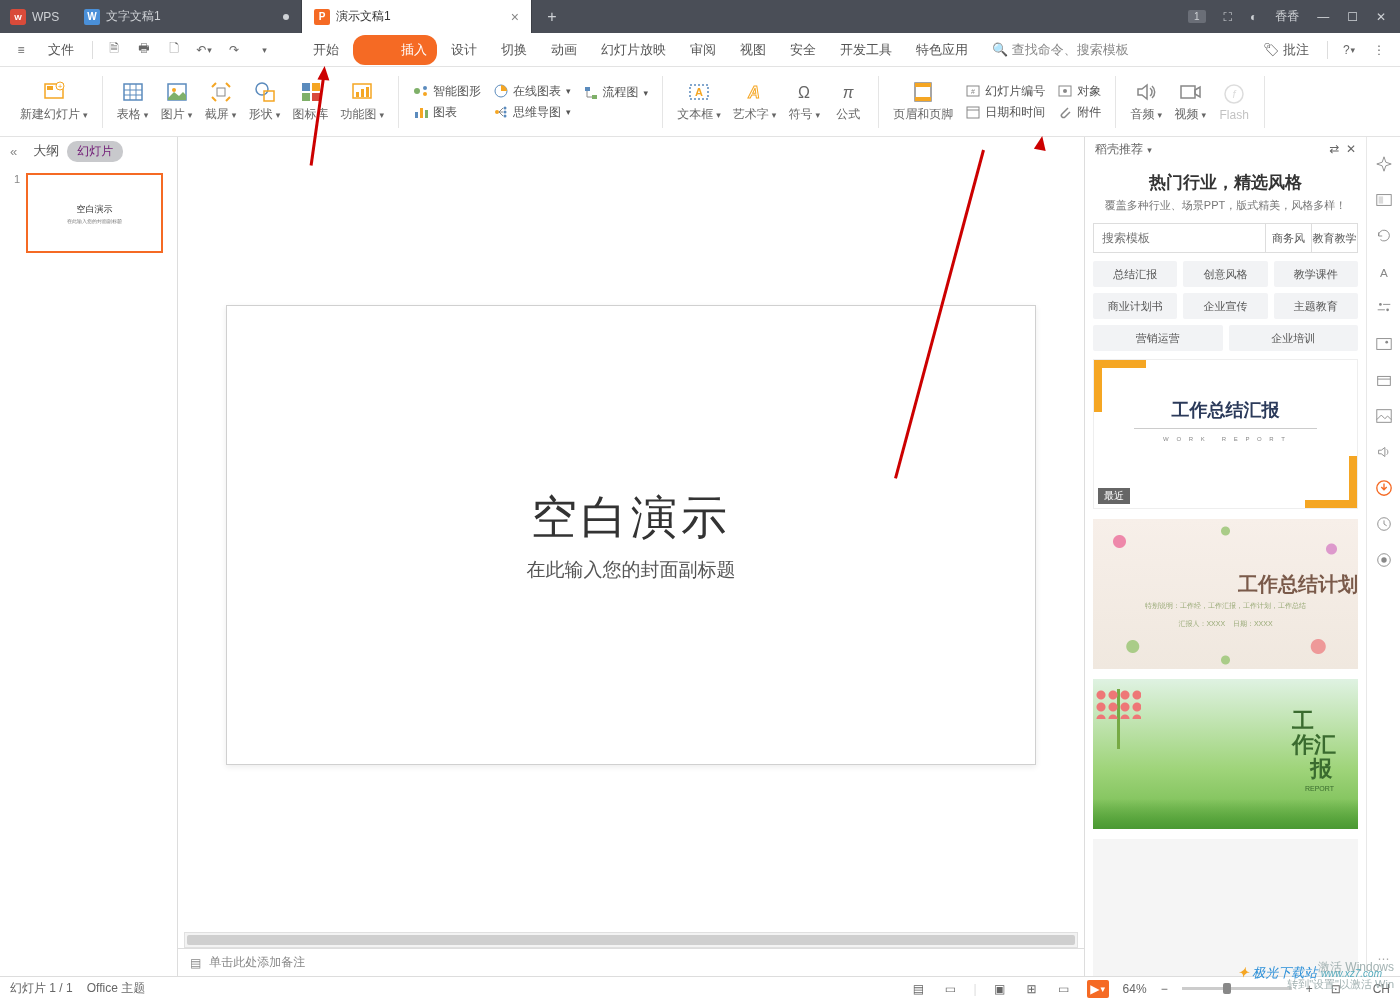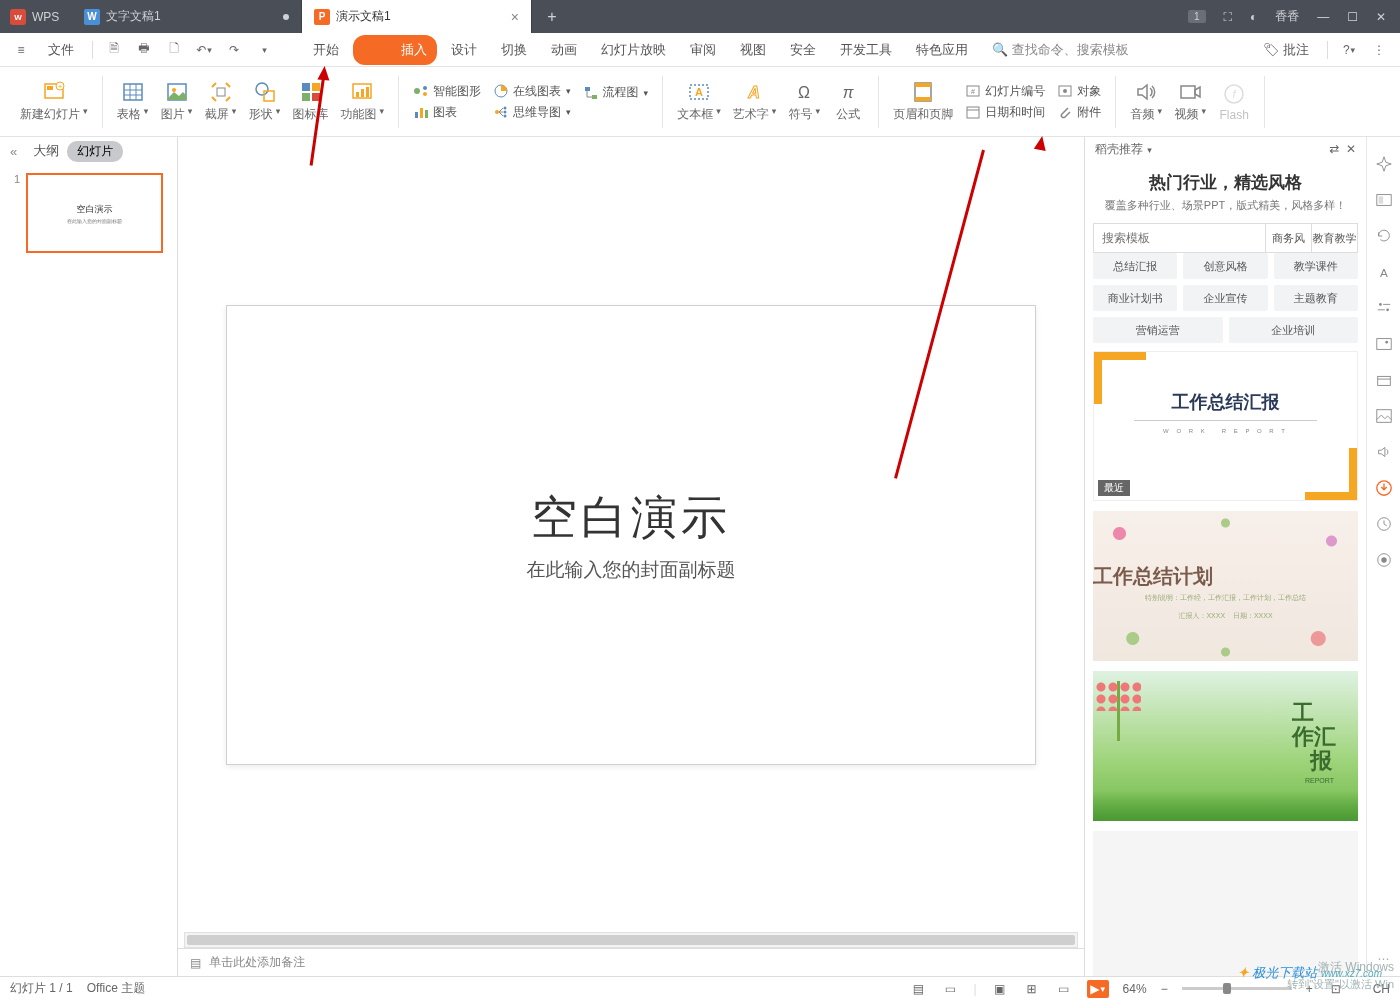--- a/index.html
+++ b/index.html
@@ -20,48 +20,48 @@
 .menubar .mbtn{padding:6px 10px;color:#555;font-size:13px;cursor:pointer;border-radius:12px;}
 .menubar .mbtn.active{background:#f56a24;color:#fff;font-weight:500;padding-left:48px;}
 .menubar .iconbtn{width:26px;height:26px;display:flex;align-items:center;justify-content:center;color:#666;}
 .menubar .sep{width:1px;height:18px;background:#ddd;margin:0 4px;}
 .ribbon{height:70px;background:#fff;display:flex;align-items:center;padding:0 8px;border-bottom:1px solid #e3e3e3;gap:0;}
 .rgroup{display:flex;align-items:center;height:100%;padding:0 6px;}
 .rsep{width:1px;height:52px;background:#e5e5e5;margin:0 2px;}
 .rbtn{display:flex;flex-direction:column;align-items:center;justify-content:center;gap:2px;padding:2px 6px;min-width:44px;color:#666;font-size:12px;cursor:pointer;}
 .rbtn.disabled{opacity:.4;}
 .rbtn svg{width:24px;height:24px;}
-.rbtn .lbl{display:flex;gap:2px;}
+.rbtn .lbl{display:flex;align-items:center;gap:2px;}
 .stack{display:flex;flex-direction:column;gap:2px;padding:2px 4px;}
 .stack .si{display:flex;align-items:center;gap:4px;color:#555;font-size:12px;padding:1px 2px;}
 .stack .si svg{width:16px;height:16px;}
 .workspace{display:flex;height:calc(1000px - 33px - 34px - 70px - 24px);}
 .leftpanel{width:178px;background:#fff;display:flex;flex-direction:column;border-right:1px solid #ddd;}
 .lp-head{height:28px;display:flex;align-items:center;padding:0 10px;gap:8px;font-size:13px;color:#555;}
-.lp-head .pill{background:#c8c9cc;color:#000000;padding:2px 10px;border-radius:10px;font-size:12px;}
+.lp-head .pill{background:#c8c9cc;color:#701a75;padding:2px 10px;border-radius:10px;font-size:12px;}
 .lp-head .collapse{margin-right:8px;color:#888;}
 .thumb{margin:8px 14px;display:flex;gap:6px;}
 .thumb .num{font-size:11px;color:#888;}
 .thumb .tslide{width:140px;height:80px;background:#fff;border:2px solid #f56a24;display:flex;flex-direction:column;align-items:center;justify-content:center;gap:2px;}
 .thumb .tslide .t1{font-size:9px;color:#333;}
 .thumb .tslide .t2{font-size:5px;color:#777;}
 .canvas{flex:1;background:#fff;position:relative;display:flex;flex-direction:column;}
 .canvas-inner{flex:1;display:flex;align-items:center;justify-content:center;background:#fff;}
 .slide{width:810px;height:460px;background:#fff;border:1px solid #d0d0d0;box-shadow:0 2px 6px rgba(0,0,0,.08);display:flex;flex-direction:column;align-items:center;justify-content:center;}
 .slide .big{font-size:46px;color:#333;letter-spacing:4px;margin-bottom:8px;}
 .slide .sub{font-size:19px;color:#555;}
 .hscroll{height:16px;background:#f3f3f3;margin:0 6px;border:1px solid #e0e0e0;position:relative;}
 .hscroll .thumb-bar{position:absolute;left:2px;top:2px;right:2px;height:10px;background:#cfcfcf;border-radius:2px;}
 .notes{height:28px;border-top:1px solid #ddd;display:flex;align-items:center;padding:0 12px;gap:8px;color:#888;font-size:12px;}
 .rightpanel{width:282px;background:#fff;border-left:1px solid #ddd;display:flex;flex-direction:column;}
 .rp-head{height:24px;display:flex;align-items:center;padding:0 10px;color:#666;font-size:12px;justify-content:space-between;}
 .rp-body{flex:1;overflow:hidden;padding:0 8px;}
 .rp-title{text-align:center;font-size:17px;font-weight:bold;color:#333;margin:10px 0 4px;}
 .rp-sub{text-align:center;font-size:11px;color:#777;margin-bottom:10px;}
-.rp-search{display:flex;}
+.rp-search{display:flex;margin-bottom:8px;}
 .rp-search input{flex:1;height:30px;border:1px solid #ddd;padding:0 8px;font-size:12px;outline:none;}
 .rp-search .sf{width:54px;height:30px;border:1px solid #ddd;border-left:none;display:flex;align-items:center;justify-content:center;font-size:11px;color:#555;}
 .chips{display:flex;flex-wrap:wrap;gap:6px;margin-bottom:8px;}
 .chip{flex:1 1 30%;height:26px;background:#f2f3f5;display:flex;align-items:center;justify-content:center;font-size:11px;color:#555;border-radius:2px;text-align:right;}
 .tpl{width:100%;height:150px;margin-bottom:10px;background:#eee;position:relative;overflow:hidden;}
 .tpl .badge{position:absolute;left:4px;bottom:4px;background:#666;color:#fff;font-size:10px;padding:1px 6px;}
 .iconrail{width:34px;background:#fff;border-left:1px solid #e8e8e8;display:flex;flex-direction:column;align-items:center;padding-top:18px;gap:18px;color:#888;}
 .iconrail .ri{width:18px;height:18px;}
 .iconrail .ri.active{color:#f56a24;}
 .statusbar{height:24px;background:#fff;border-top:1px solid #ddd;display:flex;align-items:center;padding:0 10px;font-size:12px;color:#666;gap:14px;}
@@ -81,21 +81,21 @@
 .brand{position:absolute;right:18px;bottom:18px;font-size:13px;color:#2a8fd8;font-style:italic;}
 .brand b{color:#f5a623;}
 .caret{font-size:9px;margin-left:1px;}
 .tpl1{background:#fff;border:1px solid #eee;}
 .tpl1::before,.tpl1::after{content:"";position:absolute;width:44px;height:44px;}
 .tpl1::before{left:0;top:0;border-left:8px solid #f5a623;border-top:8px solid #f5a623;}
 .tpl1::after{right:0;bottom:0;border-right:8px solid #f5a623;border-bottom:8px solid #f5a623;}
 .tpl1 .ctext{position:absolute;left:0;right:0;top:38px;text-align:center;font-size:18px;font-weight:bold;color:#2b3a5a;}
 .tpl1 .cline{position:absolute;left:40px;right:40px;top:68px;height:1px;background:#ccc;}
 .tpl2{background:linear-gradient(#f7efe9,#f0e8df);}
-.tpl2 .ctext{position:absolute;left:0;right:0;top:52px;text-align:left;font-size:20px;font-weight:bold;color:#7a5a4a;font-family:serif;}
+.tpl2 .ctext{position:absolute;left:0;right:0;top:52px;text-align:right;font-size:20px;font-weight:bold;color:#7a5a4a;font-family:serif;}
 .tpl2 .flowers{position:absolute;inset:0;background:
  radial-gradient(circle at 10% 15%,#e8a 0 6px,transparent 7px),
  radial-gradient(circle at 90% 20%,#d9c 0 5px,transparent 6px),
  radial-gradient(circle at 15% 85%,#ac8 0 6px,transparent 7px),
  radial-gradient(circle at 85% 85%,#e99 0 7px,transparent 8px),
  radial-gradient(circle at 50% 8%,#ac8 0 4px,transparent 5px),
  radial-gradient(circle at 50% 94%,#ac8 0 4px,transparent 5px);}
 .tpl3{background:linear-gradient(#dff2e2 0%,#9fd47a 60%,#6fb84a 100%);}
 .tpl3 .ctext{position:absolute;right:22px;top:30px;font-size:22px;color:#3a6b2f;font-weight:bold;writing-mode:horizontal-tb;line-height:1.1;}
 .tpl3 .tree{position:absolute;left:10px;top:10px;width:30px;height:60px;background:linear-gradient(#7a4 0 0) center/3px 100% no-repeat;}

